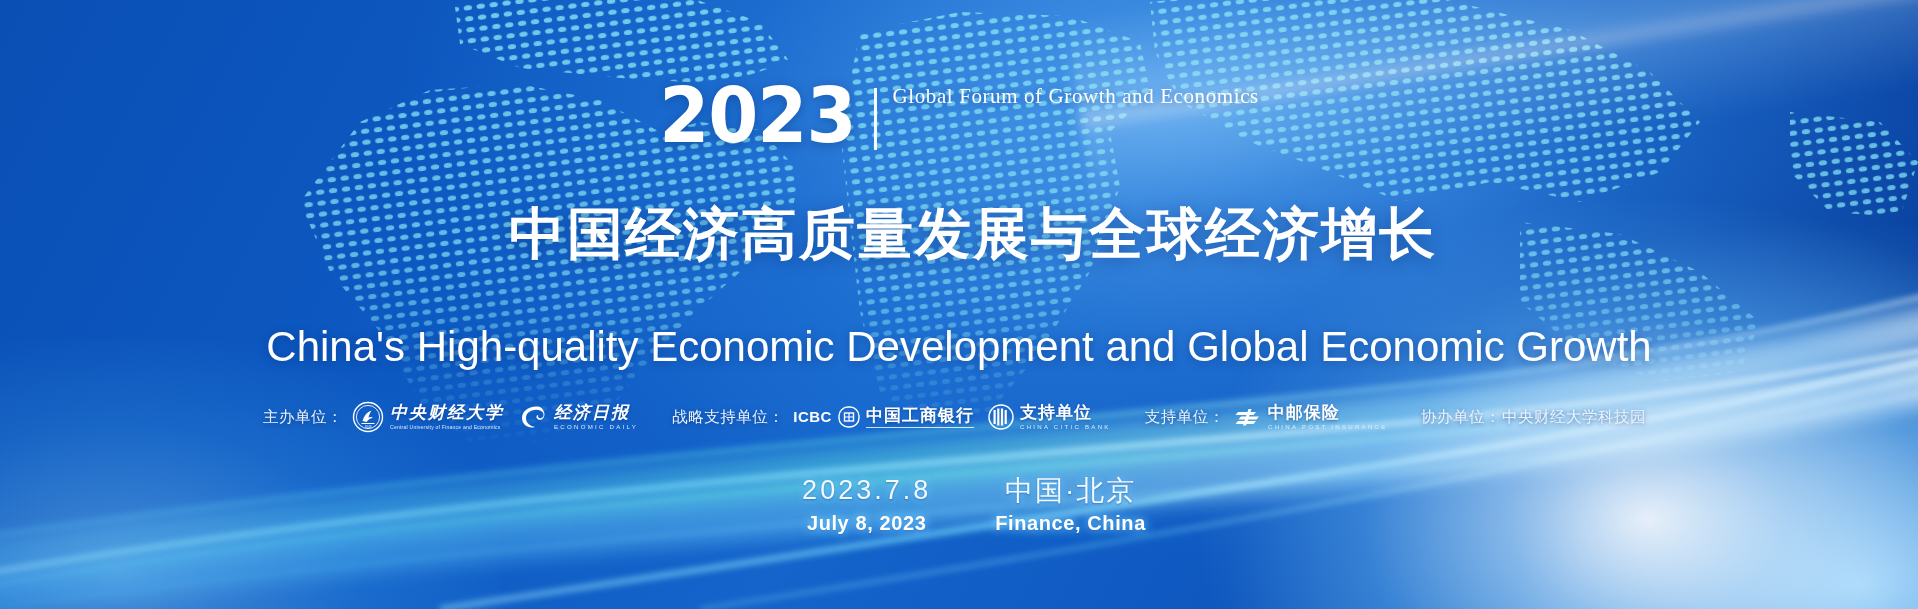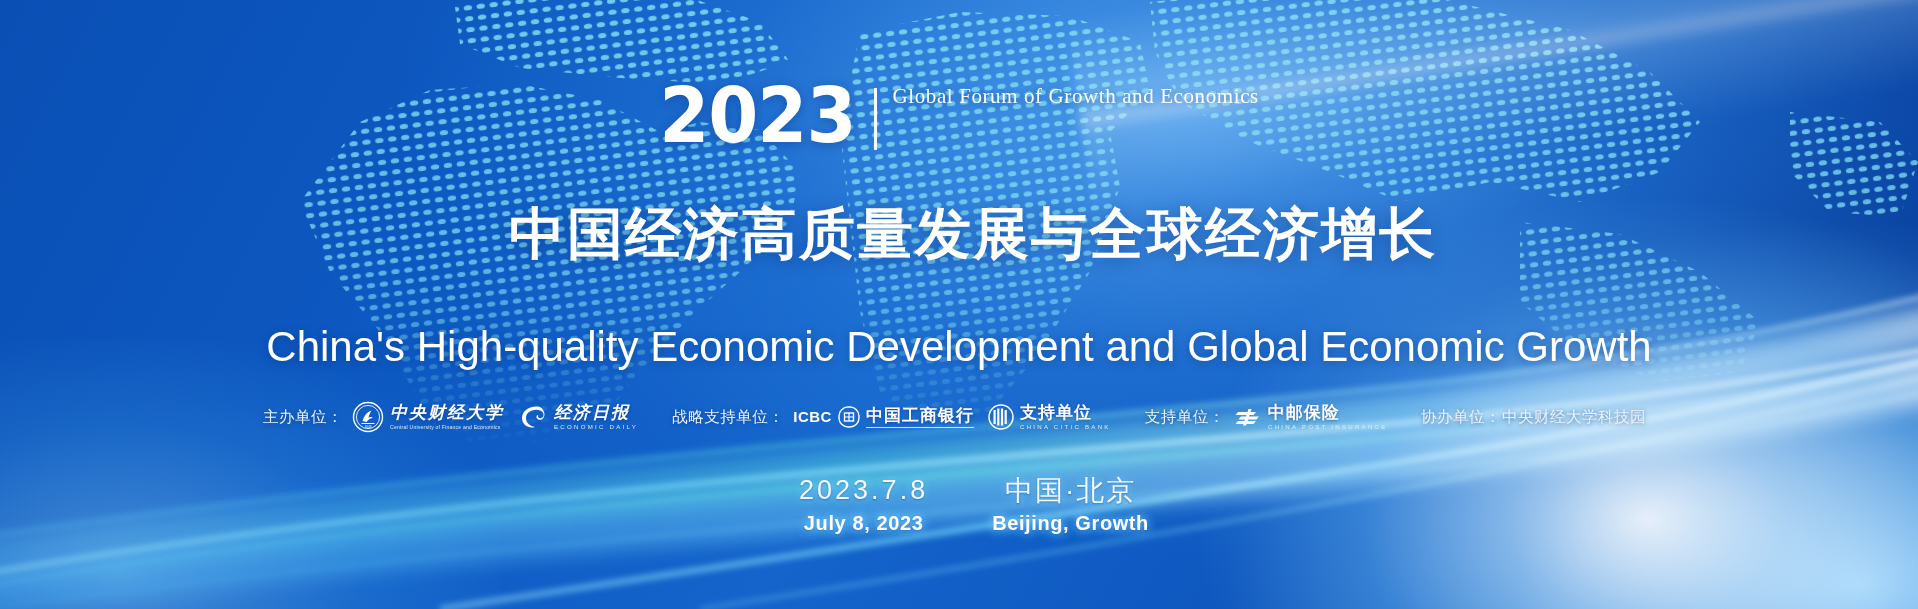--- a/index.html
+++ b/index.html
@@ -368,18 +368,18 @@
       <span class="sp-label" style="margin-left:-8px">中央财经大学科技园</span>
     </div>
 
     <div class="datebox">
       <div class="dcol">
         <div class="d-main">2023.7.8</div>
         <div class="d-sub">July 8, 2023</div>
       </div>
       <div class="dcol">
         <div class="d-main cn">中国·北京</div>
-        <div class="d-sub">Beijing, Growth</div>
+        <div class="d-sub">Finance, China</div>
       </div>
     </div>
 
   </div>
 </div>
 
 </body></html>

